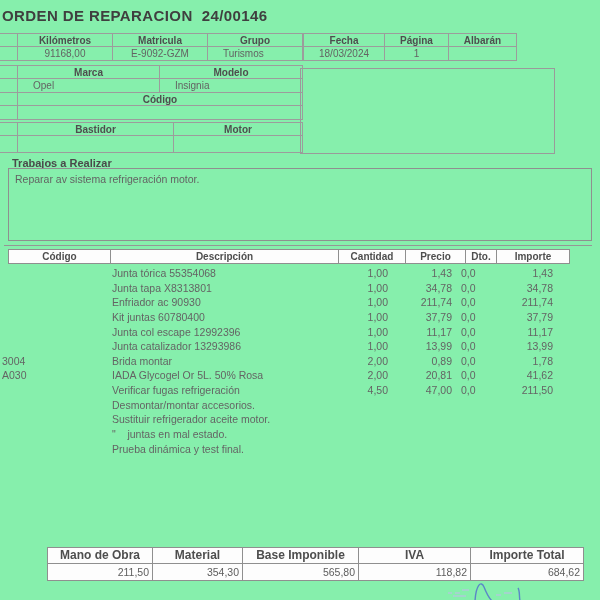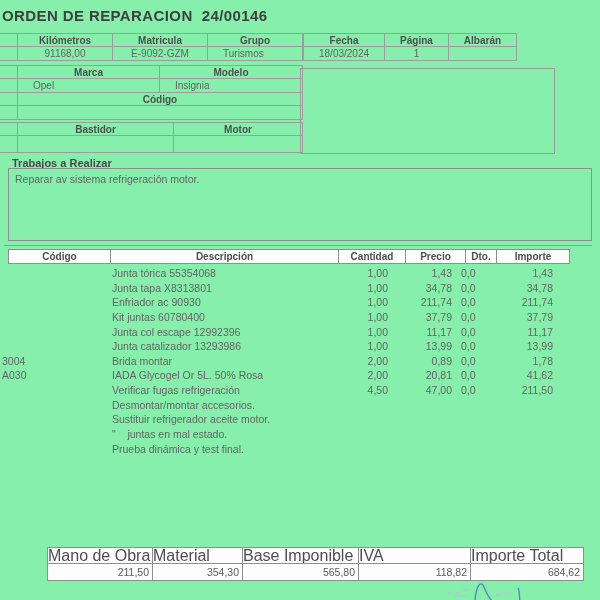--- a/index.html
+++ b/index.html
@@ -57,21 +57,21 @@
   .totals{position:absolute;left:47px;top:547px;}
   .totals .trow{display:flex;}
   .totals .trow>div{
     border:1px solid #8f8f8f;margin-left:-1px;overflow:hidden;white-space:nowrap;
     background:#fdfdfd;
   }
   .totals .trow>div:first-child{margin-left:0;}
   .totals .trow.vals>div{margin-top:-1px;}
   .totals .t1{width:104px;} .totals .t2{width:89px;} .totals .t3{width:115px;}
   .totals .t4{width:111px;} .totals .t5{width:112px;}
-  .totals .hrow>div{height:15px;line-height:15px;font-size:16px;font-weight:normal;text-align:left;color:#4e4e4e;}
+  .totals .hrow>div{height:15px;line-height:15px;font-size:12px;font-weight:bold;text-align:center;color:#4e4e4e;}
   .totals .vals>div{height:16px;line-height:16px;font-size:10.5px;text-align:right;color:#5d5d5d;padding:0;}
   .totals .vals>div>span{padding-right:3px;display:block;}
   .stamp{position:absolute;left:445px;top:578px;}
 </style>
 </head>
 <body>
 
 <div class="page">
 
   <div class="doc-title">ORDEN DE REPARACION  24/00146</div>

